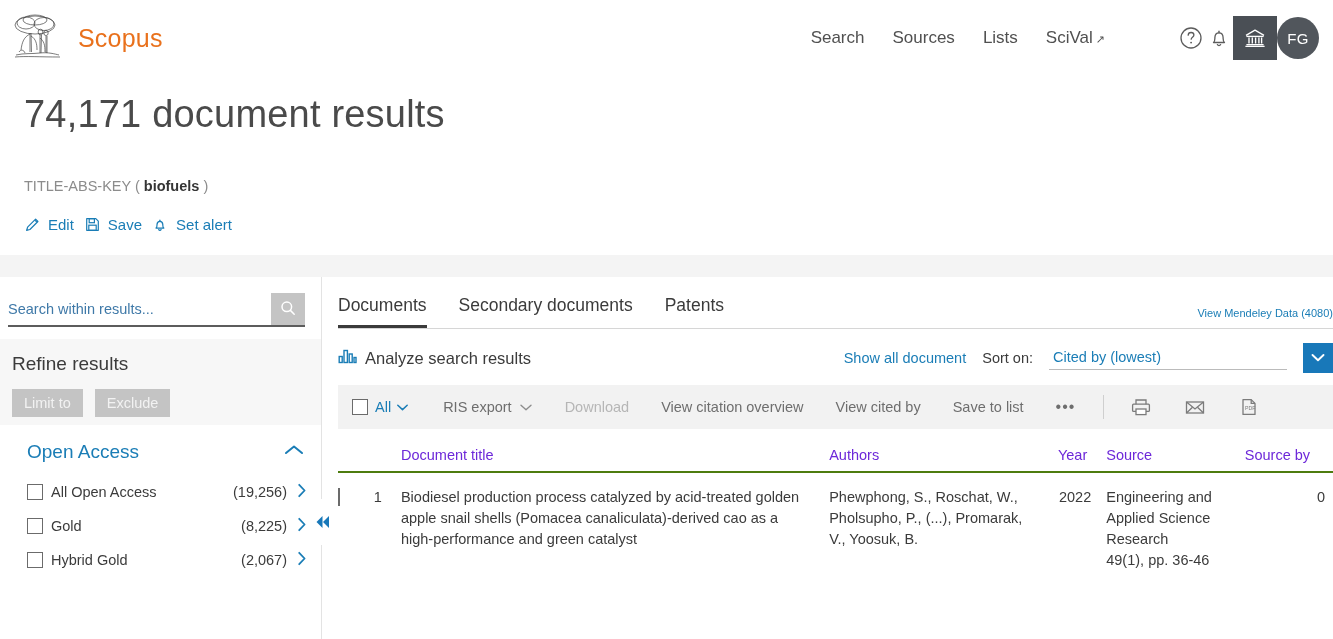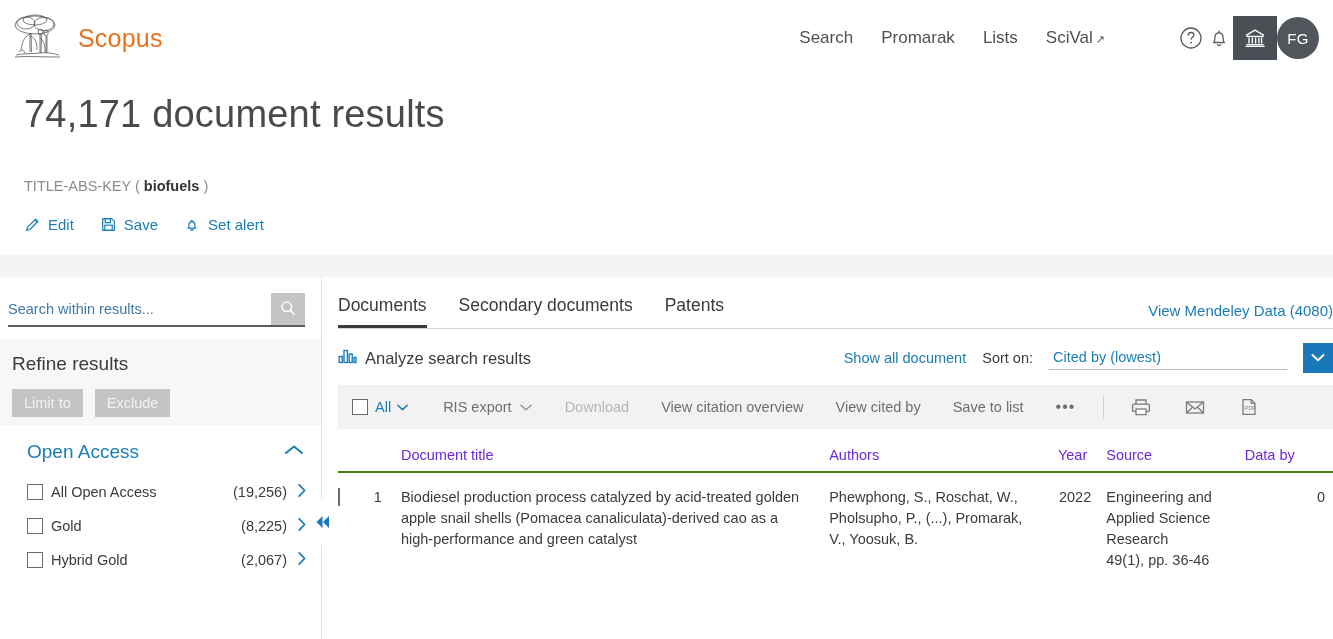--- a/index.html
+++ b/index.html
@@ -75,21 +75,21 @@
     color: #4a4a4a;
     margin: 1px 0 42px 0;
     letter-spacing: .2px;
   }
   .query-line {
     font-size: 14.5px;
     color: #8c8c8c;
     margin-bottom: 22px;
   }
   .query-line .term { color: #353535; font-weight: 700; }
-  .actions { display: flex; align-items: center; gap: 26px; }
+  .actions { display: flex; align-items: center; gap: 10px; }
   .action {
     display: flex; align-items: center; gap: 7px;
     color: #1a7db6;
     font-size: 15px;
     cursor: pointer;
   }
   .action svg { display:block; }
 
   
   .gray-band { height: 22px; background: #f4f4f4; margin-top: 22px; }
@@ -193,21 +193,21 @@
     color: #3b3b3b;
     padding: 0 0 9px 0;
     margin-right: 32px;
     cursor: pointer;
     border-bottom: 3px solid transparent;
   }
   .tab.active { border-bottom-color: #3b3b3b; }
   .mendeley {
     margin-left: auto;
     color: #1a7db6;
-    font-size: 15px;
+    font-size: 11px;
     padding-bottom: 9px;
     cursor: pointer;
     white-space: nowrap;
   }
   .sub-row {
     display: flex; align-items: center;
     padding: 14px 0 12px 0;
   }
   .analyze {
     display: flex; align-items: center; gap: 8px;
@@ -315,21 +315,21 @@
             <path d="M5 45 C16 44, 30 45, 50 45"></path>
             <path d="M9 40 C11 37, 14 38, 15 41"></path>
           </g>
         </svg>
       </span>
       <span class="brand-name">Scopus</span>
     </div>
 
     <div class="nav">
       <a class="nav-link" href="#"><span>Search</span></a>
-      <a class="nav-link" href="#"><span>Promarak</span></a>
+      <a class="nav-link" href="#"><span>Sources</span></a>
       <a class="nav-link" href="#"><span>Lists</span></a>
       <a class="nav-link" href="#"><span>SciVal</span><span class="ext">↗</span></a>
 
       <div class="header-icons">
         <span class="icon-btn">
           <svg width="26" height="26" viewBox="0 0 26 26" fill="none" stroke="#5c5c5c" stroke-width="1.3">
             <circle cx="13" cy="13" r="10"></circle>
             <path d="M10.2 10.2c0-1.6 1.3-2.7 2.9-2.7 1.6 0 2.8 1 2.8 2.5 0 2.2-2.7 2.2-2.7 4.2" stroke-linecap="round"></path>
             <circle cx="13.1" cy="17.6" r="0.95" fill="#5c5c5c" stroke="none"></circle>
           </svg>
@@ -563,21 +563,21 @@
 
       <table class="res-table">
         <thead>
           <tr>
             <th class="col-check"></th>
             <th class="col-num"></th>
             <th class="col-title">Document title</th>
             <th class="col-auth">Authors</th>
             <th class="col-year">Year</th>
             <th class="col-src">Source</th>
-            <th class="col-cite">Data by</th>
+            <th class="col-cite">Source by</th>
           </tr>
         </thead>
         <tbody>
           <tr>
             <td class="col-check">
               <span class="cb row-cb"></span>
             </td>
             <td class="col-num">1</td>
             <td class="col-title">Biodiesel production process catalyzed by acid-treated golden apple snail shells (Pomacea canaliculata)-derived cao as a high-performance and green catalyst</td>
             <td class="col-auth">Phewphong, S., Roschat, W., Pholsupho, P., (...), Promarak, V., Yoosuk, B.</td>

